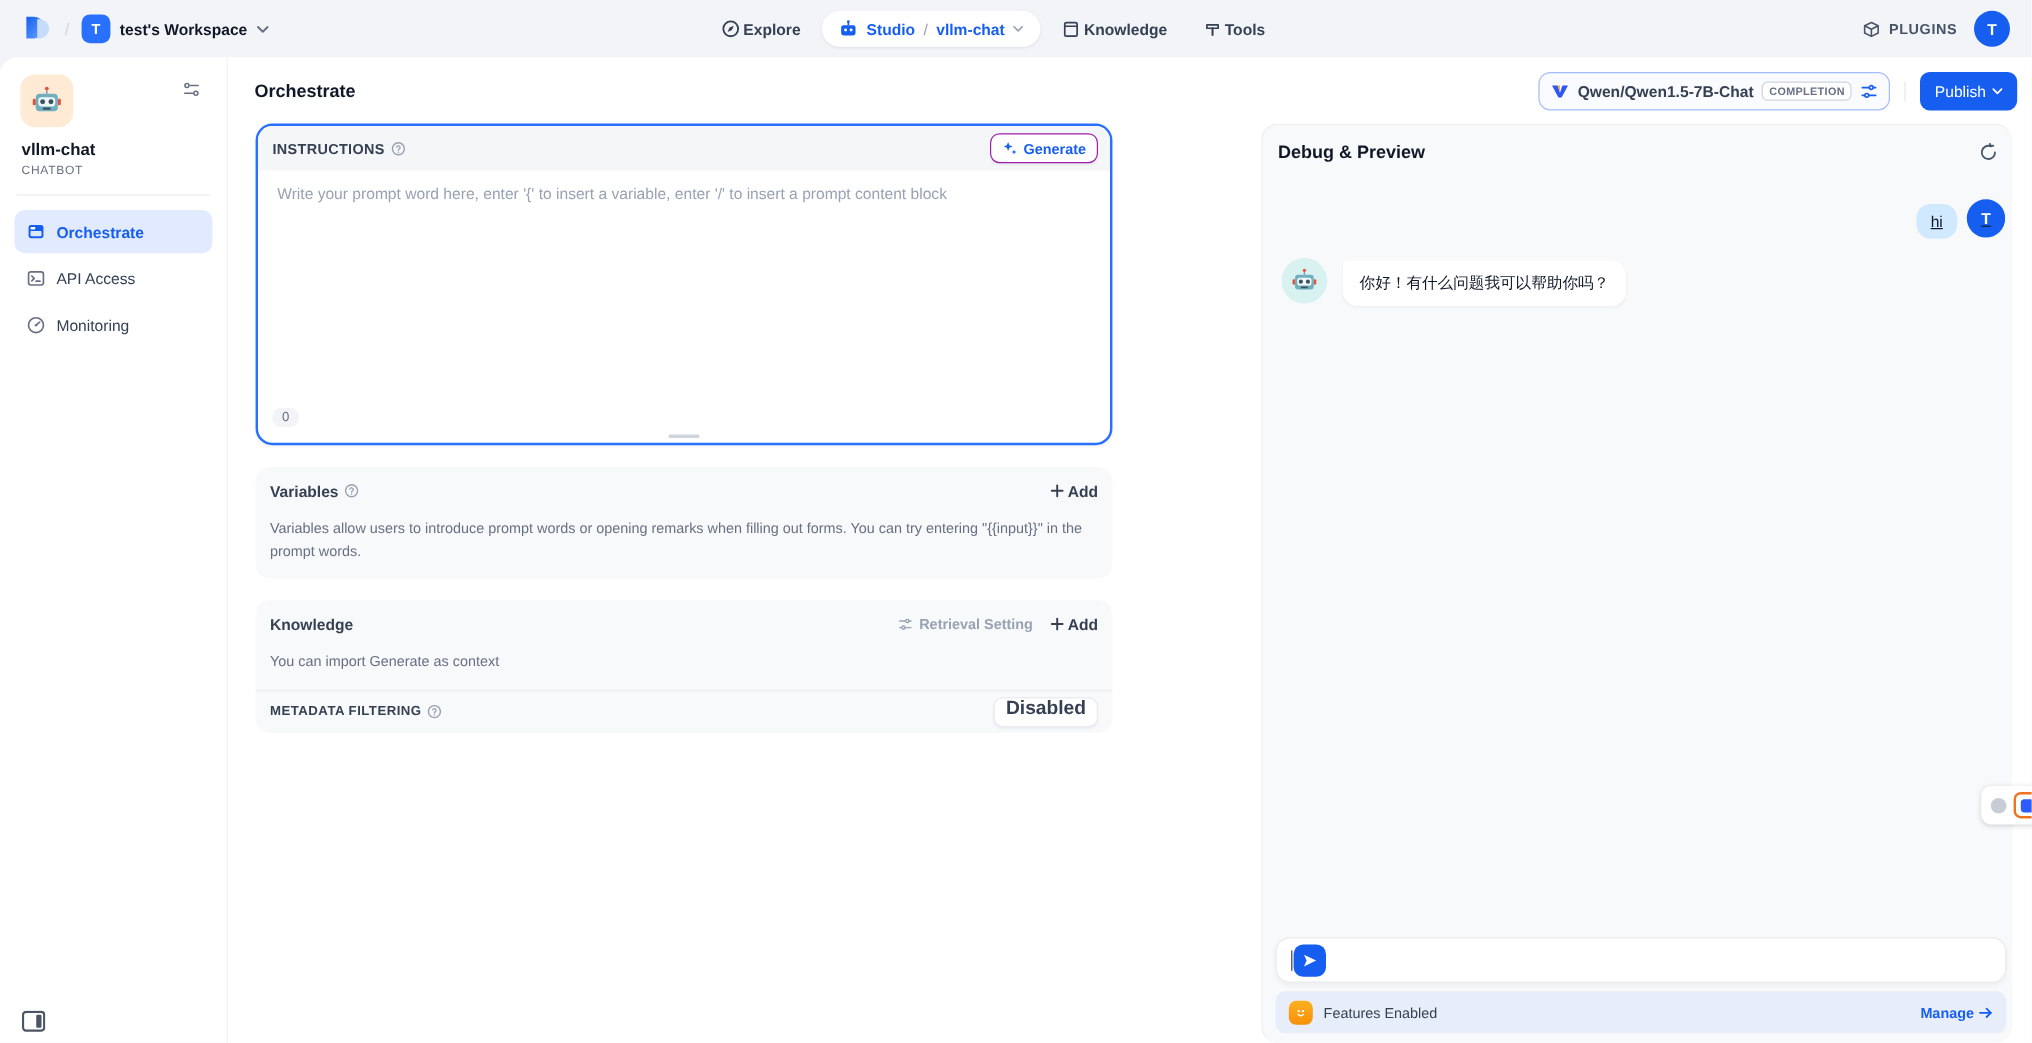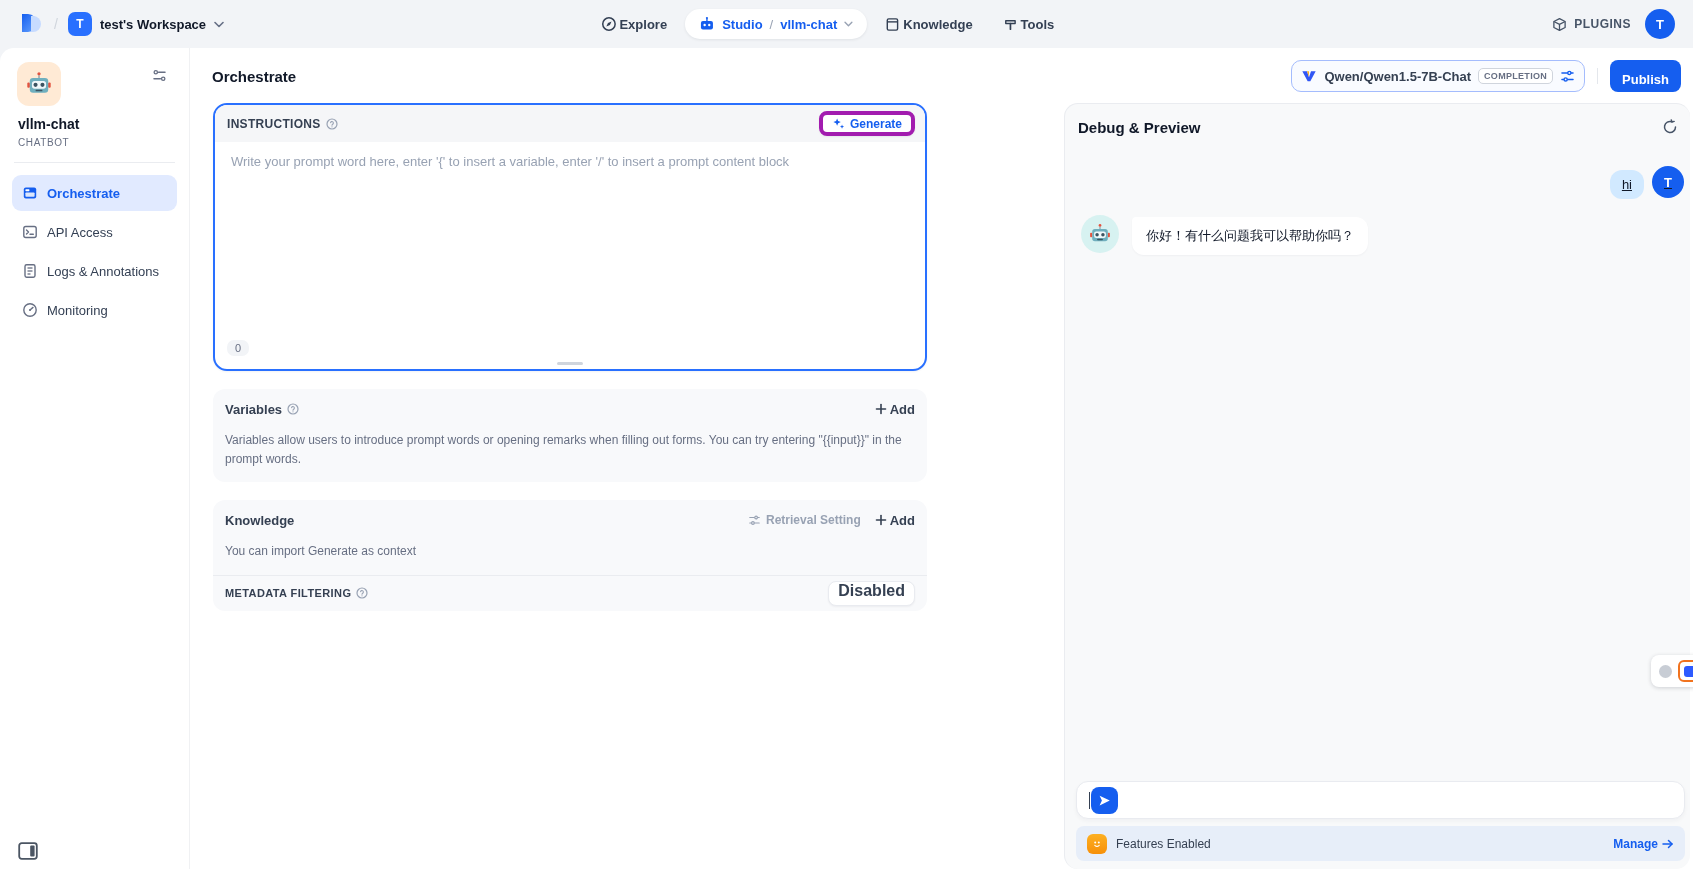--- a/index.html
+++ b/index.html
@@ -37,46 +37,46 @@
 
   
   .main { flex:1; position:relative; background:#fff; }
   .main-header { height:56px; display:flex; align-items:center; padding:0 12px 0 22px; }
   .page-title { font-size:15px; font-weight:bold; color:#101828; }
   .header-right { margin-left:auto; display:flex; align-items:center; }
   .model-pill { display:flex; align-items:center; gap:7px; height:32px; padding:0 9px; border:1px solid #A4BCFD; background:#F9FBFF; border-radius:10px; cursor:pointer; }
   .model-name { font-size:13px; color:#354052; font-weight:bold; }
   .model-badge { font-size:9px; letter-spacing:.3px; color:#676F83; border:1px solid #D0D5DD; background:#fff; border-radius:5px; padding:2px 5px; font-weight:bold; }
   .hdr-divider { width:1px; height:16px; background:#E4E7EC; margin:0 12px; }
-  .publish-btn { height:32px; background:#155EEF; color:#fff; border:none; border-radius:8px; font-size:13px; font-weight:bold; padding:12px 12px; display:flex; align-items:center; gap:5px; cursor:pointer; font-family:inherit;flex-direction:column; }
+  .publish-btn { height:32px; background:#155EEF; color:#fff; border:none; border-radius:8px; font-size:13px; font-weight:normal; padding:0 12px; display:flex; align-items:center; gap:5px; cursor:pointer; font-family:inherit; }
 
   
   .config-col { position:absolute; left:23px; top:55px; width:714px; }
   .instr-panel { border:2px solid #2970FF; border-radius:14px; background:#fff; height:268px; position:relative; overflow:hidden; box-shadow:0 1px 2px rgba(16,24,40,.05); }
   .instr-head { height:37px; background:#F5F6F8; display:flex; align-items:center; justify-content:space-between; padding:0 10px 0 12px; }
   .instr-title { display:flex; align-items:center; gap:5px; font-size:12px; font-weight:bold; letter-spacing:.3px; color:#354052; }
-  .generate-btn { display:flex; align-items:center; gap:5px; background:#fff; border:4px solid #a21caf; box-shadow:0 1px 2px rgba(16,24,40,.06); border-radius:8px; height:25px; padding:0 9px; font-size:12px; font-weight:bold; color:#155EEF; cursor:pointer; font-family:inherit; }
+  .generate-btn { display:flex; align-items:center; gap:5px; background:#fff; border:1px solid #a21caf; box-shadow:0 1px 2px rgba(16,24,40,.06); border-radius:8px; height:25px; padding:0 9px; font-size:12px; font-weight:bold; color:#155EEF; cursor:pointer; font-family:inherit; }
   .instr-textarea { width:100%; height:190px; border:none; outline:none; resize:none; padding:12px 16px; font-size:13px; font-family:inherit; color:#101828; background:transparent; }
   .instr-textarea::placeholder { color:#98A2B3; }
   .char-pill { position:absolute; left:12px; bottom:13px; background:#F2F4F7; border-radius:7px; padding:2px 8px; font-size:11px; color:#676F83; }
   .drag-handle { position:absolute; bottom:4px; left:50%; transform:translateX(-50%); width:26px; height:3px; border-radius:2px; background:#D0D5DD; cursor:ns-resize; }
 
   .card { background:#F8F9FB; border-radius:12px; margin-top:18px; }
   .card-head { height:40px; display:flex; align-items:center; padding:0 12px; }
   .card-title { display:flex; align-items:center; gap:5px; font-size:13px; font-weight:bold; color:#354052; }
   .card-head-right { margin-left:auto; display:flex; align-items:center; gap:14px; }
   .add-btn { display:flex; align-items:center; gap:3px; font-size:13px; font-weight:bold; color:#354052; background:none; border:none; cursor:pointer; font-family:inherit; }
   .retrieval-btn { display:flex; align-items:center; gap:5px; font-size:12px; font-weight:bold; color:#98A2B3; background:none; border:none; cursor:pointer; font-family:inherit; }
   .card-desc { padding:2px 12px 14px; font-size:12px; line-height:1.55; color:#676F83; }
   .metadata-row { border-top:1px solid #EAECF0; height:36px; display:flex; align-items:center; padding:0 12px; }
   .metadata-title { display:flex; align-items:center; gap:5px; font-size:11px; font-weight:bold; letter-spacing:.4px; color:#354052; }
   .disabled-btn { margin-left:auto; display:flex; align-items:center; gap:5px; height:25px; padding:0 9px; background:#fff; border:1px solid #E9EBF0; box-shadow:0 1px 2px rgba(16,24,40,.05); border-radius:8px; font-size:16px; font-weight:bold; color:#354052; cursor:pointer; font-family:inherit;flex-direction:column; }
 
   
-  .debug-panel { position:absolute; top:55px; right:3px; bottom:0; width:626px; background:#F8F9FA; border-top-left-radius:16px; border-left:1px solid #EAECF0; border-top:1px solid #EAECF0;border-radius:14px; }
+  .debug-panel { position:absolute; top:55px; right:16px; bottom:0; width:626px; background:#F8F9FA; border-top-left-radius:16px; border-left:1px solid #EAECF0; border-top:1px solid #EAECF0;border-radius:14px; }
   .debug-head { display:flex; align-items:center; padding:13px 10px 0 13px; }
   .debug-title { font-size:15px; font-weight:bold; color:#101828; }
   .restart-btn { margin-left:auto; background:none; border:none; cursor:pointer; padding:2px; display:flex; }
   .chat { position:absolute; top:46px; left:16px; right:6px; bottom:96px; overflow:hidden; }
   .msg-row-user { display:flex; justify-content:flex-end; align-items:flex-start; gap:8px; margin-top:16px;text-decoration:underline; }
   .bubble-user { background:#D1E9FF; border-radius:12px; padding:7px 12px; font-size:13px; color:#101828; margin-top:4px; }
   .chat-avatar-user { width:32px; height:32px; border-radius:50%; background:#155EEF; color:#fff; font-size:13px; font-weight:bold; display:flex; align-items:center; justify-content:center; flex:none; }
   .msg-row-bot { display:flex; align-items:flex-start; gap:13px; margin-top:16px; }
   .chat-avatar-bot { width:38px; height:38px; border-radius:50%; background:#D7F2F1; display:flex; align-items:center; justify-content:center; flex:none; }
   .bubble-bot { background:#fff; border-radius:4px 12px 12px 12px; padding:10px 14px; font-size:13px; color:#101828; box-shadow:0 1px 2px rgba(16,24,40,.04); margin-top:2px; }
@@ -211,29 +211,20 @@
     <div class="side-item">
       <svg width="16" height="16" viewBox="0 0 16 16">
           <rect x="1.8" y="2.5" width="12.4" height="11" rx="2" fill="none" stroke="#676F83" stroke-width="1.4"></rect>
           <polyline points="4.5,6 6.5,8 4.5,10" fill="none" stroke="#676F83" stroke-width="1.4" stroke-linecap="round" stroke-linejoin="round"></polyline>
           <line x1="8" y1="10.3" x2="11.3" y2="10.3" stroke="#676F83" stroke-width="1.4" stroke-linecap="round"></line>
         </svg>
       <span>API Access</span>
     </div>
     <div class="side-item">
       <svg width="16" height="16" viewBox="0 0 16 16">
-          <rect x="3" y="1.8" width="10" height="12.4" rx="1.6" fill="none" stroke="#676F83" stroke-width="1.4"></rect>
-          <line x1="5.5" y1="5" x2="10.5" y2="5" stroke="#676F83" stroke-width="1.3"></line>
-          <line x1="5.5" y1="8" x2="10.5" y2="8" stroke="#676F83" stroke-width="1.3"></line>
-          <line x1="5.5" y1="11" x2="8.5" y2="11" stroke="#676F83" stroke-width="1.3"></line>
-        </svg>
-      <span>Logs &amp; Annotations</span>
-    </div>
-    <div class="side-item">
-      <svg width="16" height="16" viewBox="0 0 16 16">
           <circle cx="8" cy="8" r="6.2" fill="none" stroke="#676F83" stroke-width="1.4"></circle>
           <line x1="8" y1="8" x2="11" y2="5.4" stroke="#676F83" stroke-width="1.4" stroke-linecap="round"></line>
           <circle cx="8" cy="8" r="1" fill="#676F83"></circle>
         </svg>
       <span>Monitoring</span>
     </div>
   </aside>
 
   <main class="main">
     <div class="main-header">

